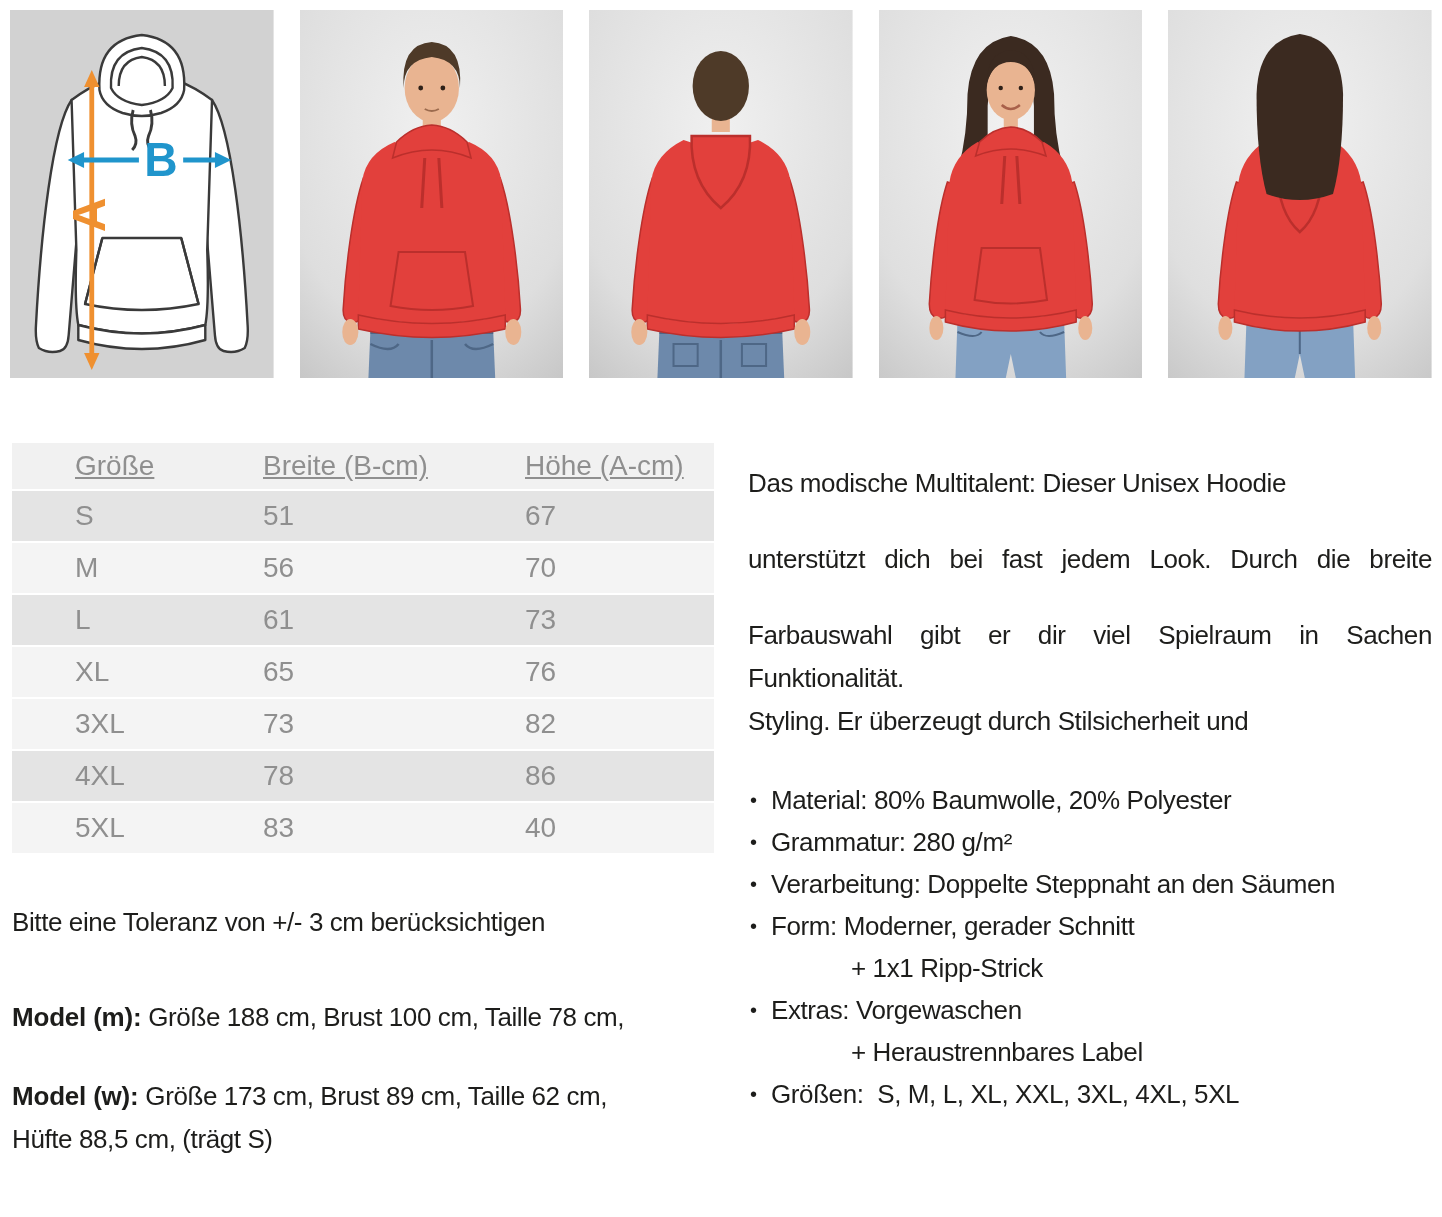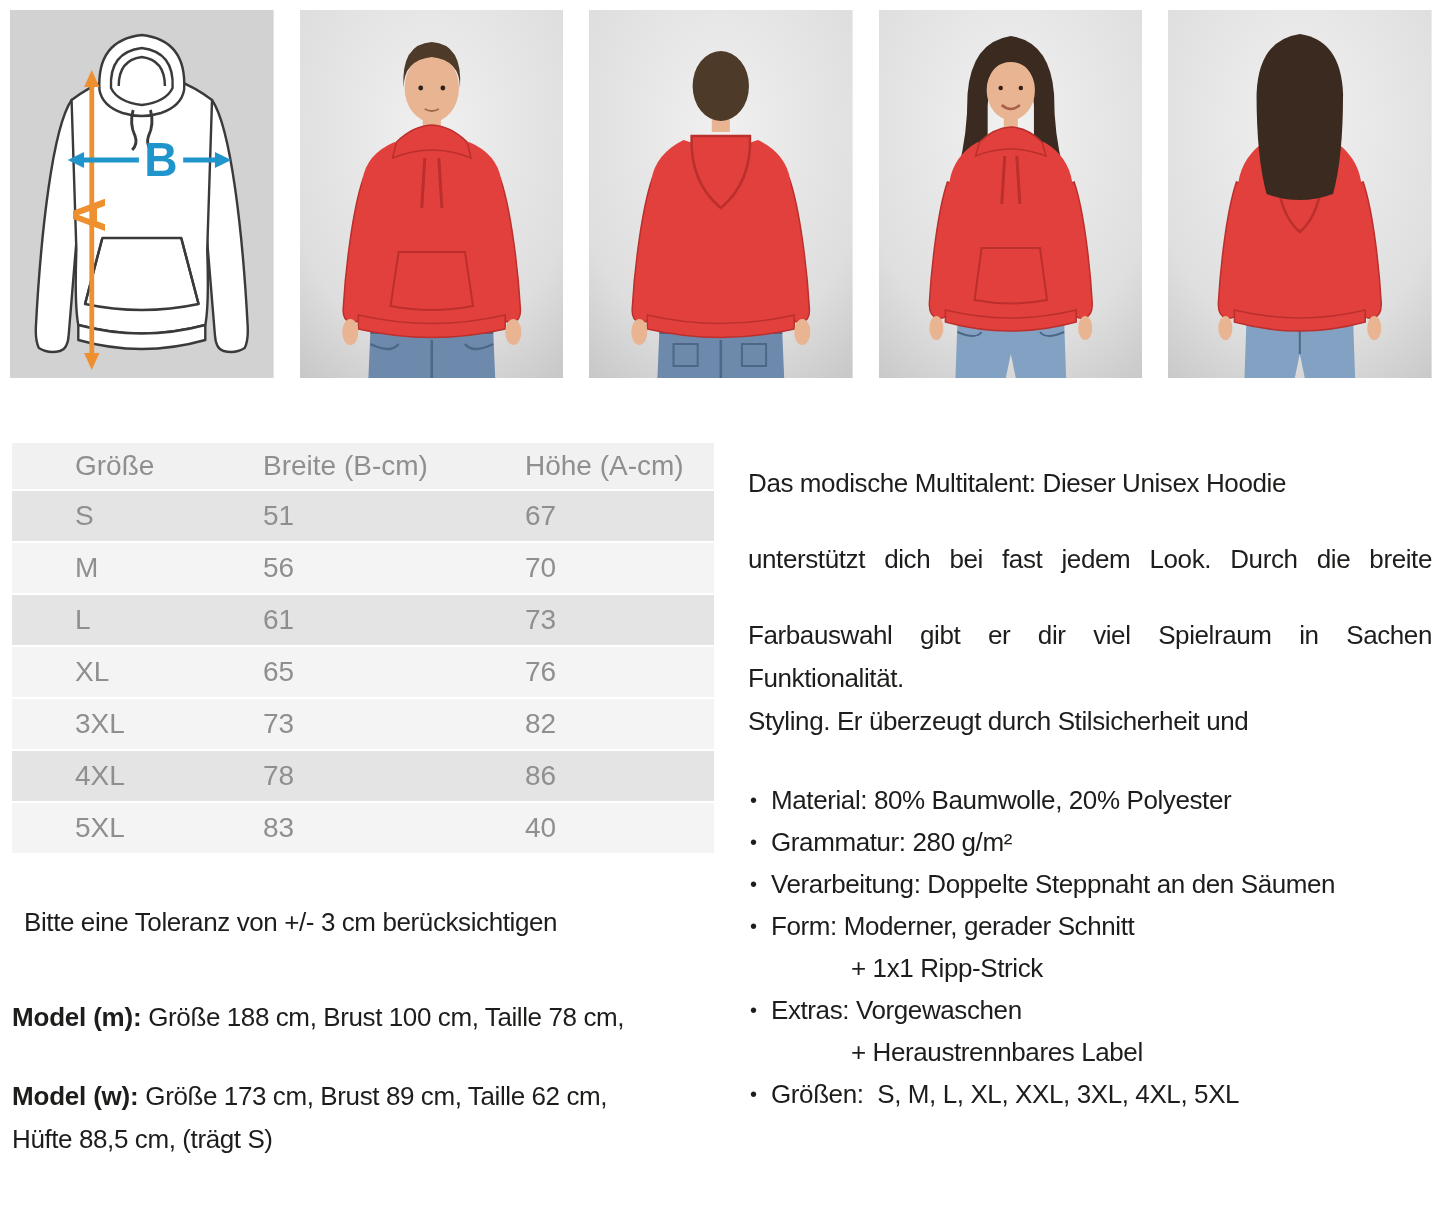--- a/index.html
+++ b/index.html
@@ -14,25 +14,25 @@
 
   
   .top-row{position:absolute;left:10px;top:10px;width:1422px;height:368px;display:flex;gap:26px;}
   .top-row .img{flex:1 1 0;height:368px;overflow:hidden;}
 
   
   .left-col{position:absolute;left:12px;top:443px;width:702px;}
   .size-table{width:100%;font-size:28px;color:var(--table-text,#8f8f8f);}
   .t-row{display:grid;grid-template-columns:251px 262px 1fr;height:50px;line-height:50px;margin-bottom:2px;}
   .t-row>span:first-child{padding-left:63px;}
-  .t-head{background:#f1f1f1;height:46px;line-height:46px;white-space:nowrap;}
+  .t-head{background:#f1f1f1;height:46px;line-height:46px;white-space:nowrap;text-decoration:underline;}
   .r-dark{background:#e4e4e4;}
   .r-light{background:#f4f4f4;}
 
-  .note{margin-top:48px;font-size:26px;letter-spacing:-0.4px;line-height:43px;white-space:pre;margin-left:12px;}
+  .note{margin-top:48px;font-size:26px;letter-spacing:-0.4px;line-height:43px;white-space:pre;}
   .model-block{font-size:26px;line-height:43px;letter-spacing:-0.4px;}
   .model-m{margin-top:52px;}
   .model-w{margin-top:36px;}
   .model-block .ln{white-space:pre;}
   .model-block strong{font-weight:bold;letter-spacing:-0.2px;}
 
   
   .right-col{position:absolute;left:748px;top:462px;width:684px;font-size:26px;line-height:43px;letter-spacing:-0.4px;}
   .desc-line{white-space:pre;}
   .desc-line.justify{white-space:normal;text-align:justify;text-align-last:justify;margin-top:33px;}

